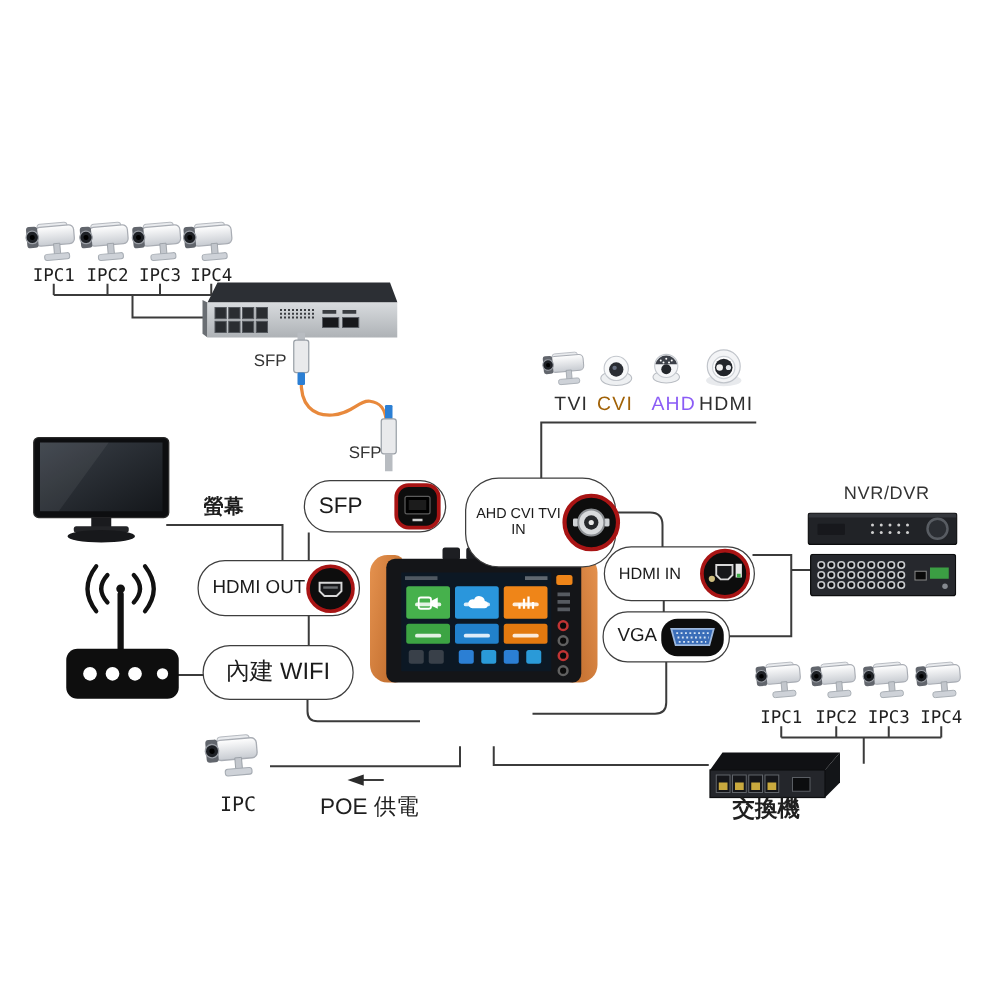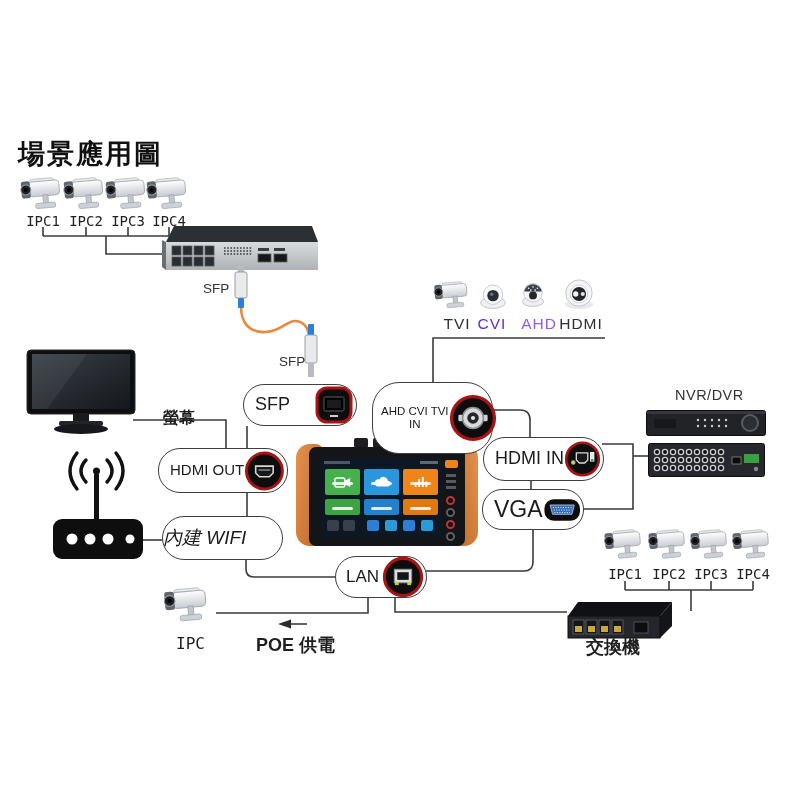--- a/index.html
+++ b/index.html
@@ -9,21 +9,21 @@
   .wires path{stroke:#3b3b3b;stroke-width:1.6;fill:none;}
   .wires path.fiber{stroke:var(--fiber-orange);stroke-width:2.6;}
   .wires polygon{fill:#2b2b2b;}
   .device{position:absolute;z-index:2;}
   .lbl{position:absolute;z-index:2;color:#1f1f1f;white-space:nowrap;}
   .mono{font-family:"DejaVu Sans Mono","Liberation Mono",monospace;}
   .title{position:absolute;left:18px;top:136px;font-size:27px;font-weight:700;color:#101010;z-index:2;letter-spacing:2px;}
   .callout{position:absolute;z-index:3;background:#fff;border:1.6px solid #3e3e3e;box-sizing:border-box;
            display:flex;align-items:center;justify-content:space-between;padding:0 2px 0 11px;}
   .clabel{color:#1b1b1b;white-space:nowrap;line-height:1.1;}
-  .clabel.center{width:100%;padding-right:9px;font-style:italic;}
+  .clabel.center{width:100%;text-align:center;padding-right:9px;}
   .two{text-align:center;width:100%;}
   .two span{display:block;}
   .caption{height:3px;background:rgba(255,255,255,.85);border-radius:2px;margin:2px auto 0;width:60%;}
   
   .tester{position:absolute;left:296px;top:438px;width:182px;height:112px;z-index:2;}
   .tester *{position:absolute;box-sizing:border-box;}
   .grip{top:6px;width:27px;height:102px;z-index:1;}
   .grip.l{left:0;background:linear-gradient(100deg,#e5924f,#b96526);border-radius:14px 7px 7px 14px;}
   .grip.r{right:0;background:linear-gradient(260deg,#e5924f,#b96526);border-radius:7px 14px 14px 7px;}
   .tbody{left:13px;top:9px;width:156px;height:99px;background:#141518;border-radius:7px;z-index:2;}
@@ -112,21 +112,20 @@
     <path d="M602,444 H633 V509 H583"></path>
     <path d="M633,456 H649"></path>
     <path d="M368,597 V613 H216"></path>
     <path d="M395,597 V612 H567"></path>
     <path d="M625,581 V590 M669,581 V590 M711,581 V590 M753,581 V590 M625,590 H753 M691,590 V611"></path>
     <path d="M307,624 H290"></path>
     <polygon points="291,619.5 291,628.5 278,624"></polygon>
     <path class="fiber" d="M241,303 C240,324 250,333 266,332 C282,331 287,320 296,321 C305,322 308,328 309,336"></path>
   </svg>
 
-  <div class="title">場景應用圖</div>
 
   <svg class="device" style="left:17px;top:176px;transform:rotate(-5deg)" width="52" height="42">
       <use href="#cam-bullet"></use>
     </svg>
   <svg class="device" style="left:60px;top:176px;transform:rotate(-5deg)" width="52" height="42">
       <use href="#cam-bullet"></use>
     </svg>
   <svg class="device" style="left:102px;top:176px;transform:rotate(-5deg)" width="52" height="42">
       <use href="#cam-bullet"></use>
     </svg>
@@ -177,33 +176,33 @@
   <svg class="device" style="left:478px;top:283px" width="30" height="27">
       <use href="#cam-dome"></use>
     </svg>
   <svg class="device" style="left:518px;top:281px" width="30" height="27">
       <use href="#cam-minidome"></use>
     </svg>
   <svg class="device" style="left:560px;top:278px" width="38" height="32">
       <use href="#cam-turret"></use>
     </svg>
   <div class="lbl" style="left:432px;top:315px;width:50px;text-align:center;font-size:15.5px;color:#2e2e2e;letter-spacing:1px">TVI</div>
-  <div class="lbl" style="left:467px;top:315px;width:50px;text-align:center;font-size:15.5px;color:#6d28d9;letter-spacing:1px">CVI</div>
+  <div class="lbl" style="left:467px;top:315px;width:50px;text-align:center;font-size:15.5px;color:#a16207;letter-spacing:1px">CVI</div>
   <div class="lbl" style="left:514px;top:315px;width:50px;text-align:center;font-size:15.5px;color:#8b5cf6;letter-spacing:1px">AHD</div>
   <div class="lbl" style="left:556px;top:315px;width:50px;text-align:center;font-size:15.5px;color:#2e2e2e;letter-spacing:1px">HDMI</div>
 
   <svg class="device" style="left:25px;top:348px" width="112" height="92">
     <rect x="2" y="2" width="108" height="64" rx="4" fill="#0d0e10" stroke="#2a2a2a"></rect>
     <rect x="7" y="6" width="98" height="55" fill="url(#scrg)"></rect>
     <polygon points="7,6 62,6 22,61 7,61" fill="#ffffff" opacity="0.06"></polygon>
     <rect x="48" y="66" width="16" height="8" fill="#1a1b1e"></rect>
     <rect x="34" y="73" width="44" height="5" rx="2" fill="#232427"></rect>
     <ellipse cx="56" cy="81" rx="27" ry="5" fill="#17181b"></ellipse>
   </svg>
-  <div class="lbl" style="left:163px;top:408px;font-size:16px;font-weight:600">螢幕</div>
+  <div class="lbl" style="left:163px;top:395px;font-size:16px;font-weight:600">螢幕</div>
 
   <svg class="device" style="left:45px;top:445px" width="106" height="120">
     <circle cx="51.5" cy="26" r="3.5" fill="#111"></circle>
     <path d="M41,15 Q31,26 41,37" stroke="#111" stroke-width="3.4" fill="none" stroke-linecap="round"></path>
     <path d="M32,8 Q18,26 32,44" stroke="#111" stroke-width="3.4" fill="none" stroke-linecap="round"></path>
     <path d="M62,15 Q72,26 62,37" stroke="#111" stroke-width="3.4" fill="none" stroke-linecap="round"></path>
     <path d="M71,8 Q85,26 71,44" stroke="#111" stroke-width="3.4" fill="none" stroke-linecap="round"></path>
     <rect x="49" y="28" width="5" height="48" rx="2.5" fill="#111"></rect>
     <rect x="8" y="74" width="90" height="40" rx="9" fill="#0e0e0e"></rect>
     <circle cx="27" cy="94" r="5.5" fill="#fff"></circle>
@@ -303,49 +302,39 @@
       <path d="M12,16 h18 v7 l-4,4 h-10 l-4,-4 z" fill="#17181a" stroke="#d8d8d8" stroke-width="1.6"></path>
       <rect x="15" y="19" width="12" height="2" fill="#6a6d70"></rect>
     </svg>
   </div>
 
   <div class="callout" style="left:162px;top:516px;width:121px;height:44px;border-radius:22px;padding:0">
     <span class="clabel center" style="font-size:19px;padding-right:0">內建 WIFI</span>
   </div>
 
   <div class="callout" style="left:483px;top:437px;width:121px;height:44px;border-radius:22px">
-    <span class="clabel" style="font-size:18px">HDMI IN</span>
+    <span class="clabel" style="font-size:13px">HDMI IN</span>
     <svg width="42" height="42" viewBox="0 0 42 42">
       <circle cx="21" cy="21" r="18.5" fill="#0d0d0d" stroke="var(--accent-red)" stroke-width="3"></circle>
       <circle cx="10.5" cy="25" r="2.5" fill="#cdbd7e"></circle>
       <path d="M14,14 h13 v8 l-3.5,3.5 h-6 l-3.5,-3.5 z" fill="#17181a" stroke="#d8d8d8" stroke-width="1.5"></path>
       <rect x="29.5" y="13" width="5" height="11" fill="#e8e8e8"></rect>
       <rect x="30.5" y="21" width="3" height="3" fill="#3fae49"></rect>
     </svg>
   </div>
 
   <div class="callout" style="left:482px;top:489px;width:102px;height:41px;border-radius:20px">
-    <span class="clabel" style="font-size:23px">VGA</span>
+    <span class="clabel" style="font-size:15px">VGA</span>
     <svg width="54" height="34" viewBox="0 0 54 34">
       <rect x="2" y="2" width="50" height="30" rx="13" fill="#0d0d0d"></rect>
       <path d="M10,10 h34 l-3.5,13 h-27 z" fill="#3a6db8" stroke="#9db8dd" stroke-width="1.4"></path>
       <path d="M14,13.5 H41 M15,17 H40 M16,20.5 H38" stroke="#d6e4f4" stroke-width="1.5" stroke-dasharray="1.5 2" fill="none"></path>
     </svg>
   </div>
 
-  <div class="callout" style="left:335px;top:556px;width:92px;height:42px;border-radius:21px;padding-left:10px">
-    <span class="clabel" style="font-size:17px">LAN</span>
-    <svg width="42" height="42" viewBox="0 0 44 44">
-      <circle cx="22" cy="22" r="19.5" fill="#0d0d0d" stroke="var(--accent-red)" stroke-width="3.2"></circle>
-      <rect x="13" y="14" width="18" height="14" fill="#dcdee0" stroke="#909294" stroke-width="1.2"></rect>
-      <rect x="16" y="17" width="12" height="8" fill="#141517"></rect>
-      <rect x="13.5" y="27" width="4" height="3.5" fill="var(--port-yellow)"></rect>
-      <rect x="26.5" y="27" width="4" height="3.5" fill="var(--port-yellow)"></rect>
-    </svg>
-  </div>
 
   <div class="lbl" style="left:675px;top:387px;font-size:14.5px;color:#333;letter-spacing:0.5px">NVR/DVR</div>
   <svg class="device" style="left:646px;top:410px" width="120" height="27">
     <rect x="0.5" y="0.5" width="119" height="25" rx="2" fill="#212327" stroke="#0c0d0e"></rect>
     <rect x="1" y="1" width="118" height="3" fill="#34373c"></rect>
     <rect x="8" y="9" width="22" height="9" rx="1" fill="#17181c"></rect>
     <g fill="#cfcfcf">
         <circle cx="52" cy="10" r="1.2"></circle>
         <circle cx="59" cy="10" r="1.2"></circle>
         <circle cx="66" cy="10" r="1.2"></circle>
@@ -427,15 +416,15 @@
         <rect x="54" y="30" width="7" height="6" fill="#c9a93e"></rect>
     </g>
     <rect x="74" y="26" width="14" height="11" fill="#0c0d0f" stroke="#5a5e64" stroke-width="0.8"></rect>
   </svg>
   <div class="lbl" style="left:586px;top:635px;font-size:18px;font-weight:600">交換機</div>
 
   <svg class="device" style="left:160px;top:586px;transform:rotate(-5deg)" width="56" height="45">
       <use href="#cam-bullet"></use>
     </svg>
   <div class="lbl mono" style="left:176px;top:634px;font-size:16px">IPC</div>
-  <div class="lbl" style="left:256px;top:633px;font-size:18px;font-weight:700">POE 供電</div>
+  <div class="lbl" style="left:256px;top:633px;font-size:18px;font-weight:400">POE 供電</div>
 
 </div>
 
 </body></html>

